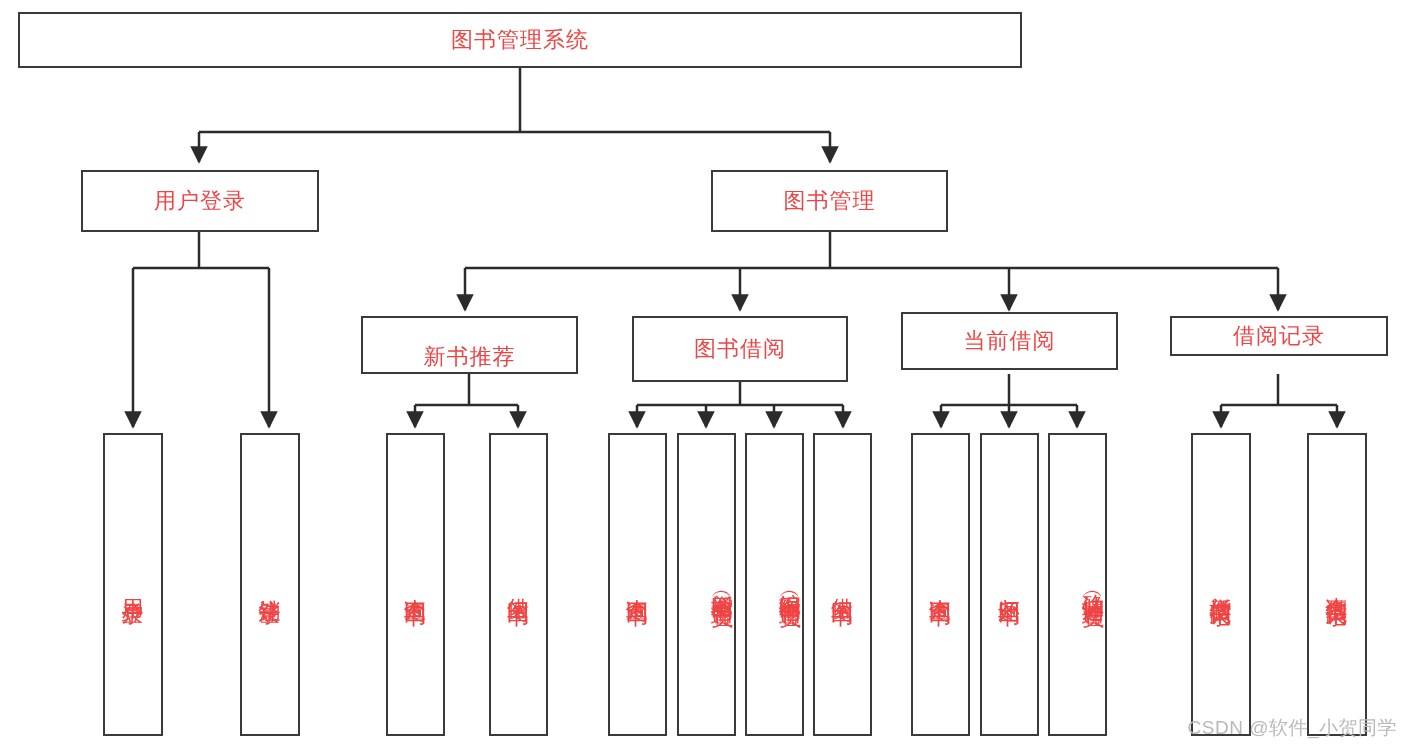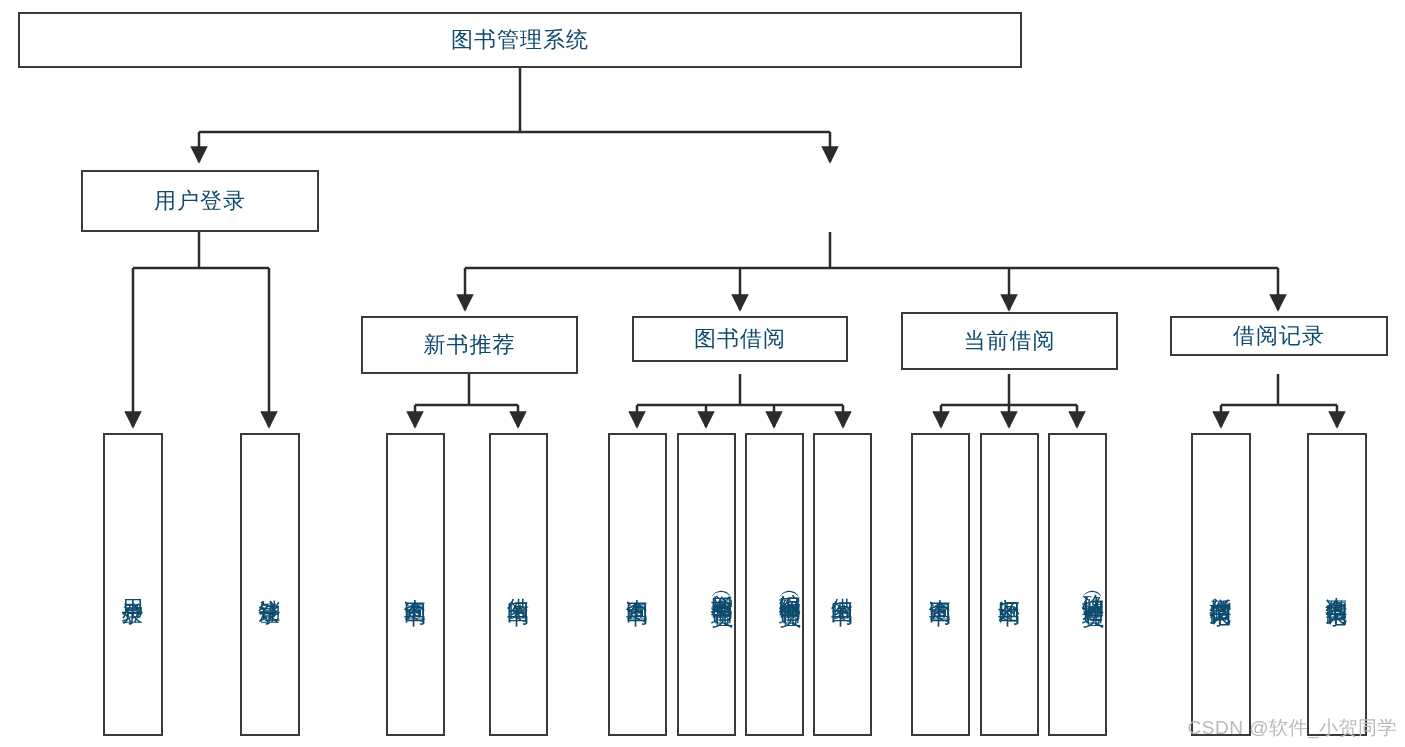--- a/index.html
+++ b/index.html
@@ -26,21 +26,21 @@
     pointer-events: none;
   }
   .node {
     position: absolute;
     box-sizing: border-box;
     background: #ffffff;
     border: 2px solid #3a3a3a;
     display: flex;
     align-items: center;
     justify-content: center;
-    color: #0c4a6e;
+    color: #ef4444;
   }
   .node.h {
     font-size: 22px;
     letter-spacing: 1px;
   }
   .node.v {
     writing-mode: vertical-rl;
     text-orientation: upright;
     font-size: 22px;
     letter-spacing: 2px;
@@ -124,25 +124,28 @@
     </g>
   </svg>
 
   <div class="node h" style="left:18px; top:12px; width:1004px; height:56px;">
     <span class="label">图书管理系统</span>
   </div>
 
   <div class="node h" style="left:81px; top:170px; width:238px; height:62px;">
     <span class="label">用户登录</span>
   </div>
+  <div class="node h" style="left:711px; top:170px; width:237px; height:62px;">
+    <span class="label">图书管理</span>
+  </div>
 
-  <div class="node h" style="left:361px; top:316px; width:217px; height:58px;">
+  <div class="node h" style="left:361px; top:316px; width:217px; height:58px;align-items:flex-end;">
     <span class="label">新书推荐</span>
   </div>
-  <div class="node h" style="left:632px; top:316px; width:216px; height:46px;justify-content:center;">
+  <div class="node h" style="left:632px; top:316px; width:216px; height:66px;justify-content:center;">
     <span class="label">图书借阅</span>
   </div>
   <div class="node h" style="left:901px; top:312px; width:217px; height:58px;">
     <span class="label">当前借阅</span>
   </div>
   <div class="node h" style="left:1170px; top:316px; width:218px; height:40px;">
     <span class="label">借阅记录</span>
   </div>
 
   <div class="node v" style="left:103px; top:433px; width:60px; height:303px;">

